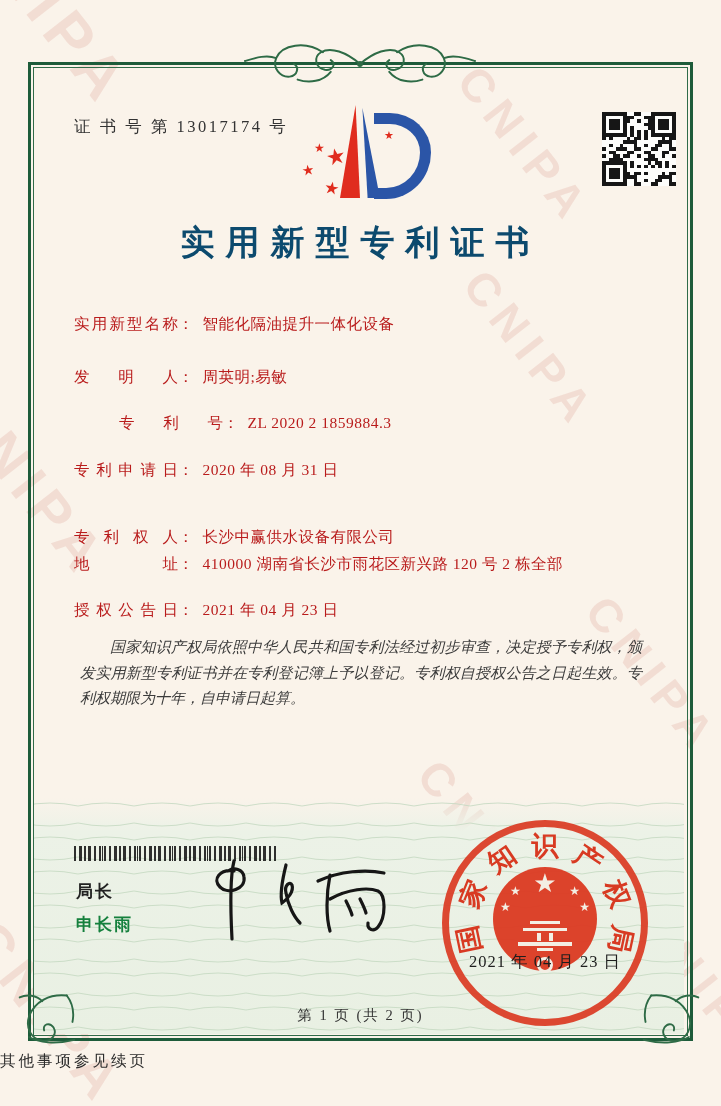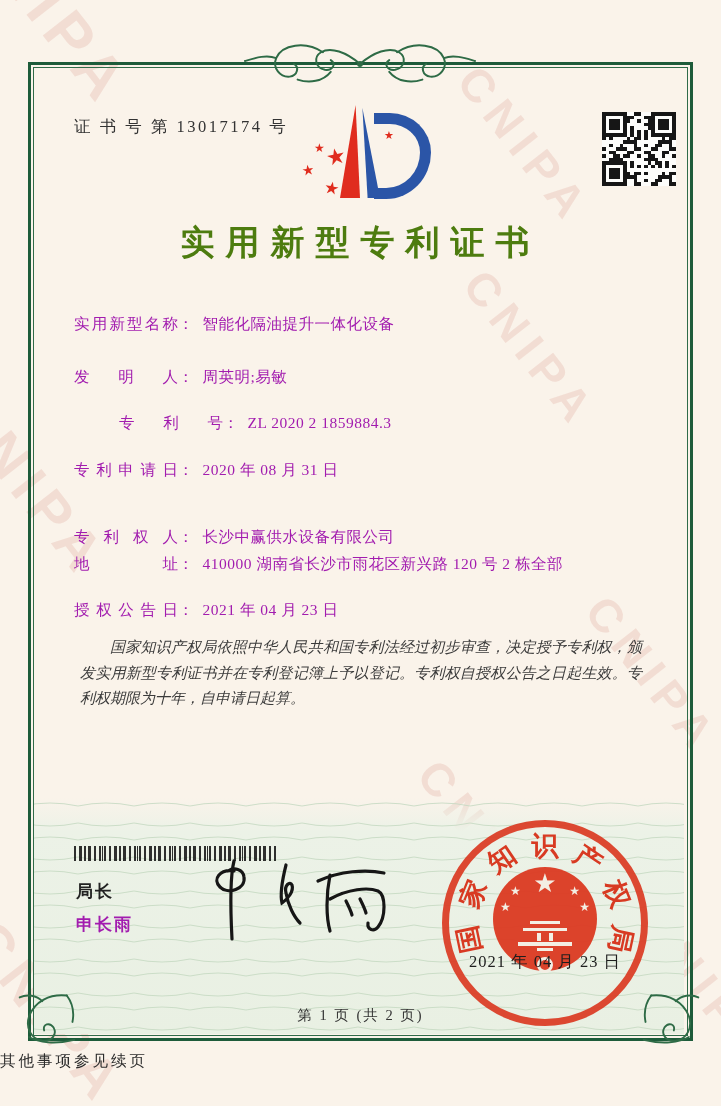--- a/index.html
+++ b/index.html
@@ -22,39 +22,39 @@
   .logo{position:absolute;left:290px;top:100px;width:145px;height:110px;z-index:4;}
   .logo .st{position:absolute;color:#e02c1e;line-height:1;}
   .logo-stem{position:absolute;left:70px;top:8px;width:20px;height:90px;background:#2b55a7;
     clip-path:polygon(12% 0,38% 100%,100% 100%);}
   .logo-wedge{position:absolute;left:50px;top:5px;width:20px;height:93px;background:#e02c1e;
     clip-path:polygon(78% 0,0 100%,100% 100%);}
   .logo-bowl{position:absolute;left:84px;top:13px;width:46px;height:64px;
     border:11px solid #2b55a7;border-left:none;border-radius:0 46px 50px 0/0 44px 52px 0;}
   .qr{position:absolute;left:602px;top:112px;width:74px;height:74px;z-index:4;}
   .title{position:absolute;left:0;top:220px;width:100%;text-align:center;font-size:34px;font-weight:bold;
-    letter-spacing:11px;color:#4d7c0f;z-index:4;font-family:Liberation Serif, serif;}
-  
-  .frow{position:absolute;left:74px;width:586px;font-size:15.5px;color:#a21caf;z-index:4;white-space:nowrap;}
+    letter-spacing:11px;color:#0c4a6e;z-index:4;font-family:Liberation Serif, serif;}
+  
+  .frow{position:absolute;left:74px;width:586px;font-size:15.5px;color:#b91c1c;z-index:4;white-space:nowrap;}
   .flabel{display:inline-block;width:104px;text-align:justify;text-align-last:justify;vertical-align:top;}
   .fcolon{display:inline-block;margin-right:9px;}
   .fvalue{letter-spacing:.5px;}
   .grant-right{position:absolute;left:298px;top:0;white-space:nowrap;}
   
   .paras{position:absolute;left:72px;top:627px;width:578px;z-index:4;font-size:15px;line-height:25.5px;
     text-align:justify;color:#3a3a3a;}
   .paras p{margin:8px;text-indent:2em;font-style:italic;}
   
   .barcode{position:absolute;left:74px;top:846px;width:202px;height:15px;z-index:4;opacity:.9;
     background-image:repeating-linear-gradient(90deg,#1a1a1a 0 2px,transparent 2px 5px),
                      repeating-linear-gradient(90deg,#1a1a1a 0 1px,transparent 1px 7px);}
   .sig-role{position:absolute;left:76px;top:880px;font-family:"Liberation Sans","DejaVu Sans",sans-serif;
     font-size:17px;font-weight:600;color:#222;z-index:4;letter-spacing:2px;}
   .sig-name{position:absolute;left:76px;top:913px;font-family:"Liberation Sans","DejaVu Sans",sans-serif;
-    font-size:17px;font-weight:600;color:#a21caf;z-index:4;letter-spacing:2px;}
+    font-size:17px;font-weight:600;color:#15803d;z-index:4;letter-spacing:2px;}
   .signature{position:absolute;left:190px;top:843px;width:212px;height:112px;z-index:4;}
   .signature path{stroke:#161616;fill:none;stroke-width:3.2;stroke-linecap:round;}
   
   .seal{position:absolute;left:442px;top:820px;width:206px;height:206px;z-index:5;}
   .seal-ring{position:absolute;inset:0;border:7px solid rgba(218,58,34,.92);border-radius:50%;}
   .seal-ch{position:absolute;left:50%;top:50%;font-size:27px;font-weight:bold;color:#d83a22;line-height:1;}
   .emblem{position:absolute;left:50%;top:48%;width:104px;height:104px;transform:translate(-50%,-50%);
     background:#dc3a22;border-radius:50%;opacity:.95;}
   .emblem .es{position:absolute;color:#f4efe4;line-height:1;}
   .gate{position:absolute;left:50%;top:54px;transform:translateX(-50%);width:60px;height:34px;}

